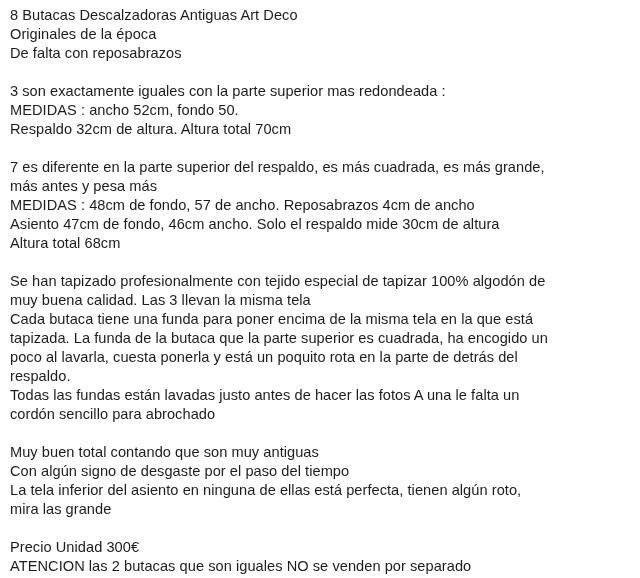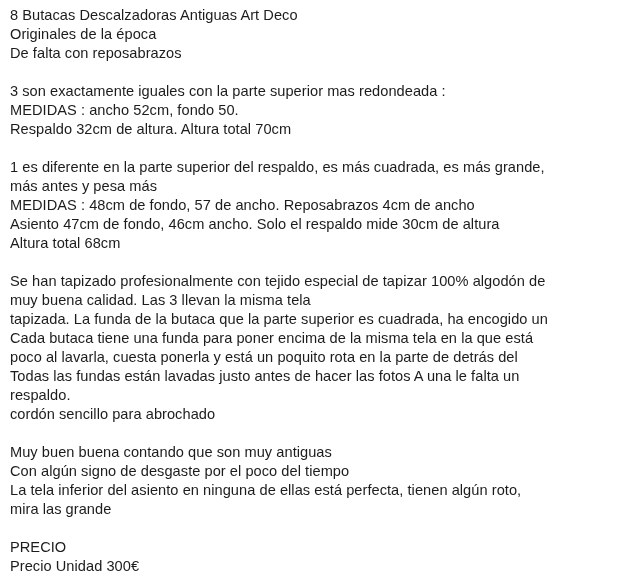--- a/index.html
+++ b/index.html
@@ -49,51 +49,50 @@
 
   <div>
     <span class="line">3 son exactamente iguales con la parte superior mas redondeada :</span>
     <span class="line">MEDIDAS : ancho 52cm, fondo 50.</span>
     <span class="line">Respaldo 32cm de altura. Altura total 70cm</span>
   </div>
 
   <span class="gap"></span>
 
   <div>
-    <span class="line">1 es diferente en la parte superior del respaldo, es más cuadrada, es más grande,</span>
+    <span class="line">7 es diferente en la parte superior del respaldo, es más cuadrada, es más grande,</span>
     <span class="line">más antes y pesa más</span>
     <span class="line">MEDIDAS : 48cm de fondo, 57 de ancho. Reposabrazos 4cm de ancho</span>
     <span class="line">Asiento 47cm de fondo, 46cm ancho. Solo el respaldo mide 30cm de altura</span>
     <span class="line">Altura total 68cm</span>
   </div>
 
   <span class="gap"></span>
 
   <div>
     <span class="line">Se han tapizado profesionalmente con tejido especial de tapizar 100% algodón de</span>
     <span class="line">muy buena calidad. Las 3 llevan la misma tela</span>
+    <span class="line">Cada butaca tiene una funda para poner encima de la misma tela en la que está</span>
     <span class="line">tapizada. La funda de la butaca que la parte superior es cuadrada, ha encogido un</span>
-    <span class="line">Cada butaca tiene una funda para poner encima de la misma tela en la que está</span>
     <span class="line">poco al lavarla, cuesta ponerla y está un poquito rota en la parte de detrás del</span>
+    <span class="line">respaldo.</span>
     <span class="line">Todas las fundas están lavadas justo antes de hacer las fotos A una le falta un</span>
-    <span class="line">respaldo.</span>
     <span class="line">cordón sencillo para abrochado</span>
   </div>
 
   <span class="gap"></span>
 
   <div>
-    <span class="line">Muy buen buena contando que son muy antiguas</span>
-    <span class="line">Con algún signo de desgaste por el poco del tiempo</span>
+    <span class="line">Muy buen total contando que son muy antiguas</span>
+    <span class="line">Con algún signo de desgaste por el paso del tiempo</span>
     <span class="line">La tela inferior del asiento en ninguna de ellas está perfecta, tienen algún roto,</span>
     <span class="line">mira las grande</span>
   </div>
 
   <span class="gap"></span>
 
   <div>
-    <span class="line">PRECIO</span>
     <span class="line">Precio Unidad 300€</span>
     <span class="line">ATENCION las 2 butacas que son iguales NO se venden por separado</span>
 
   </div>
 
 </div>
 
 </body></html>

